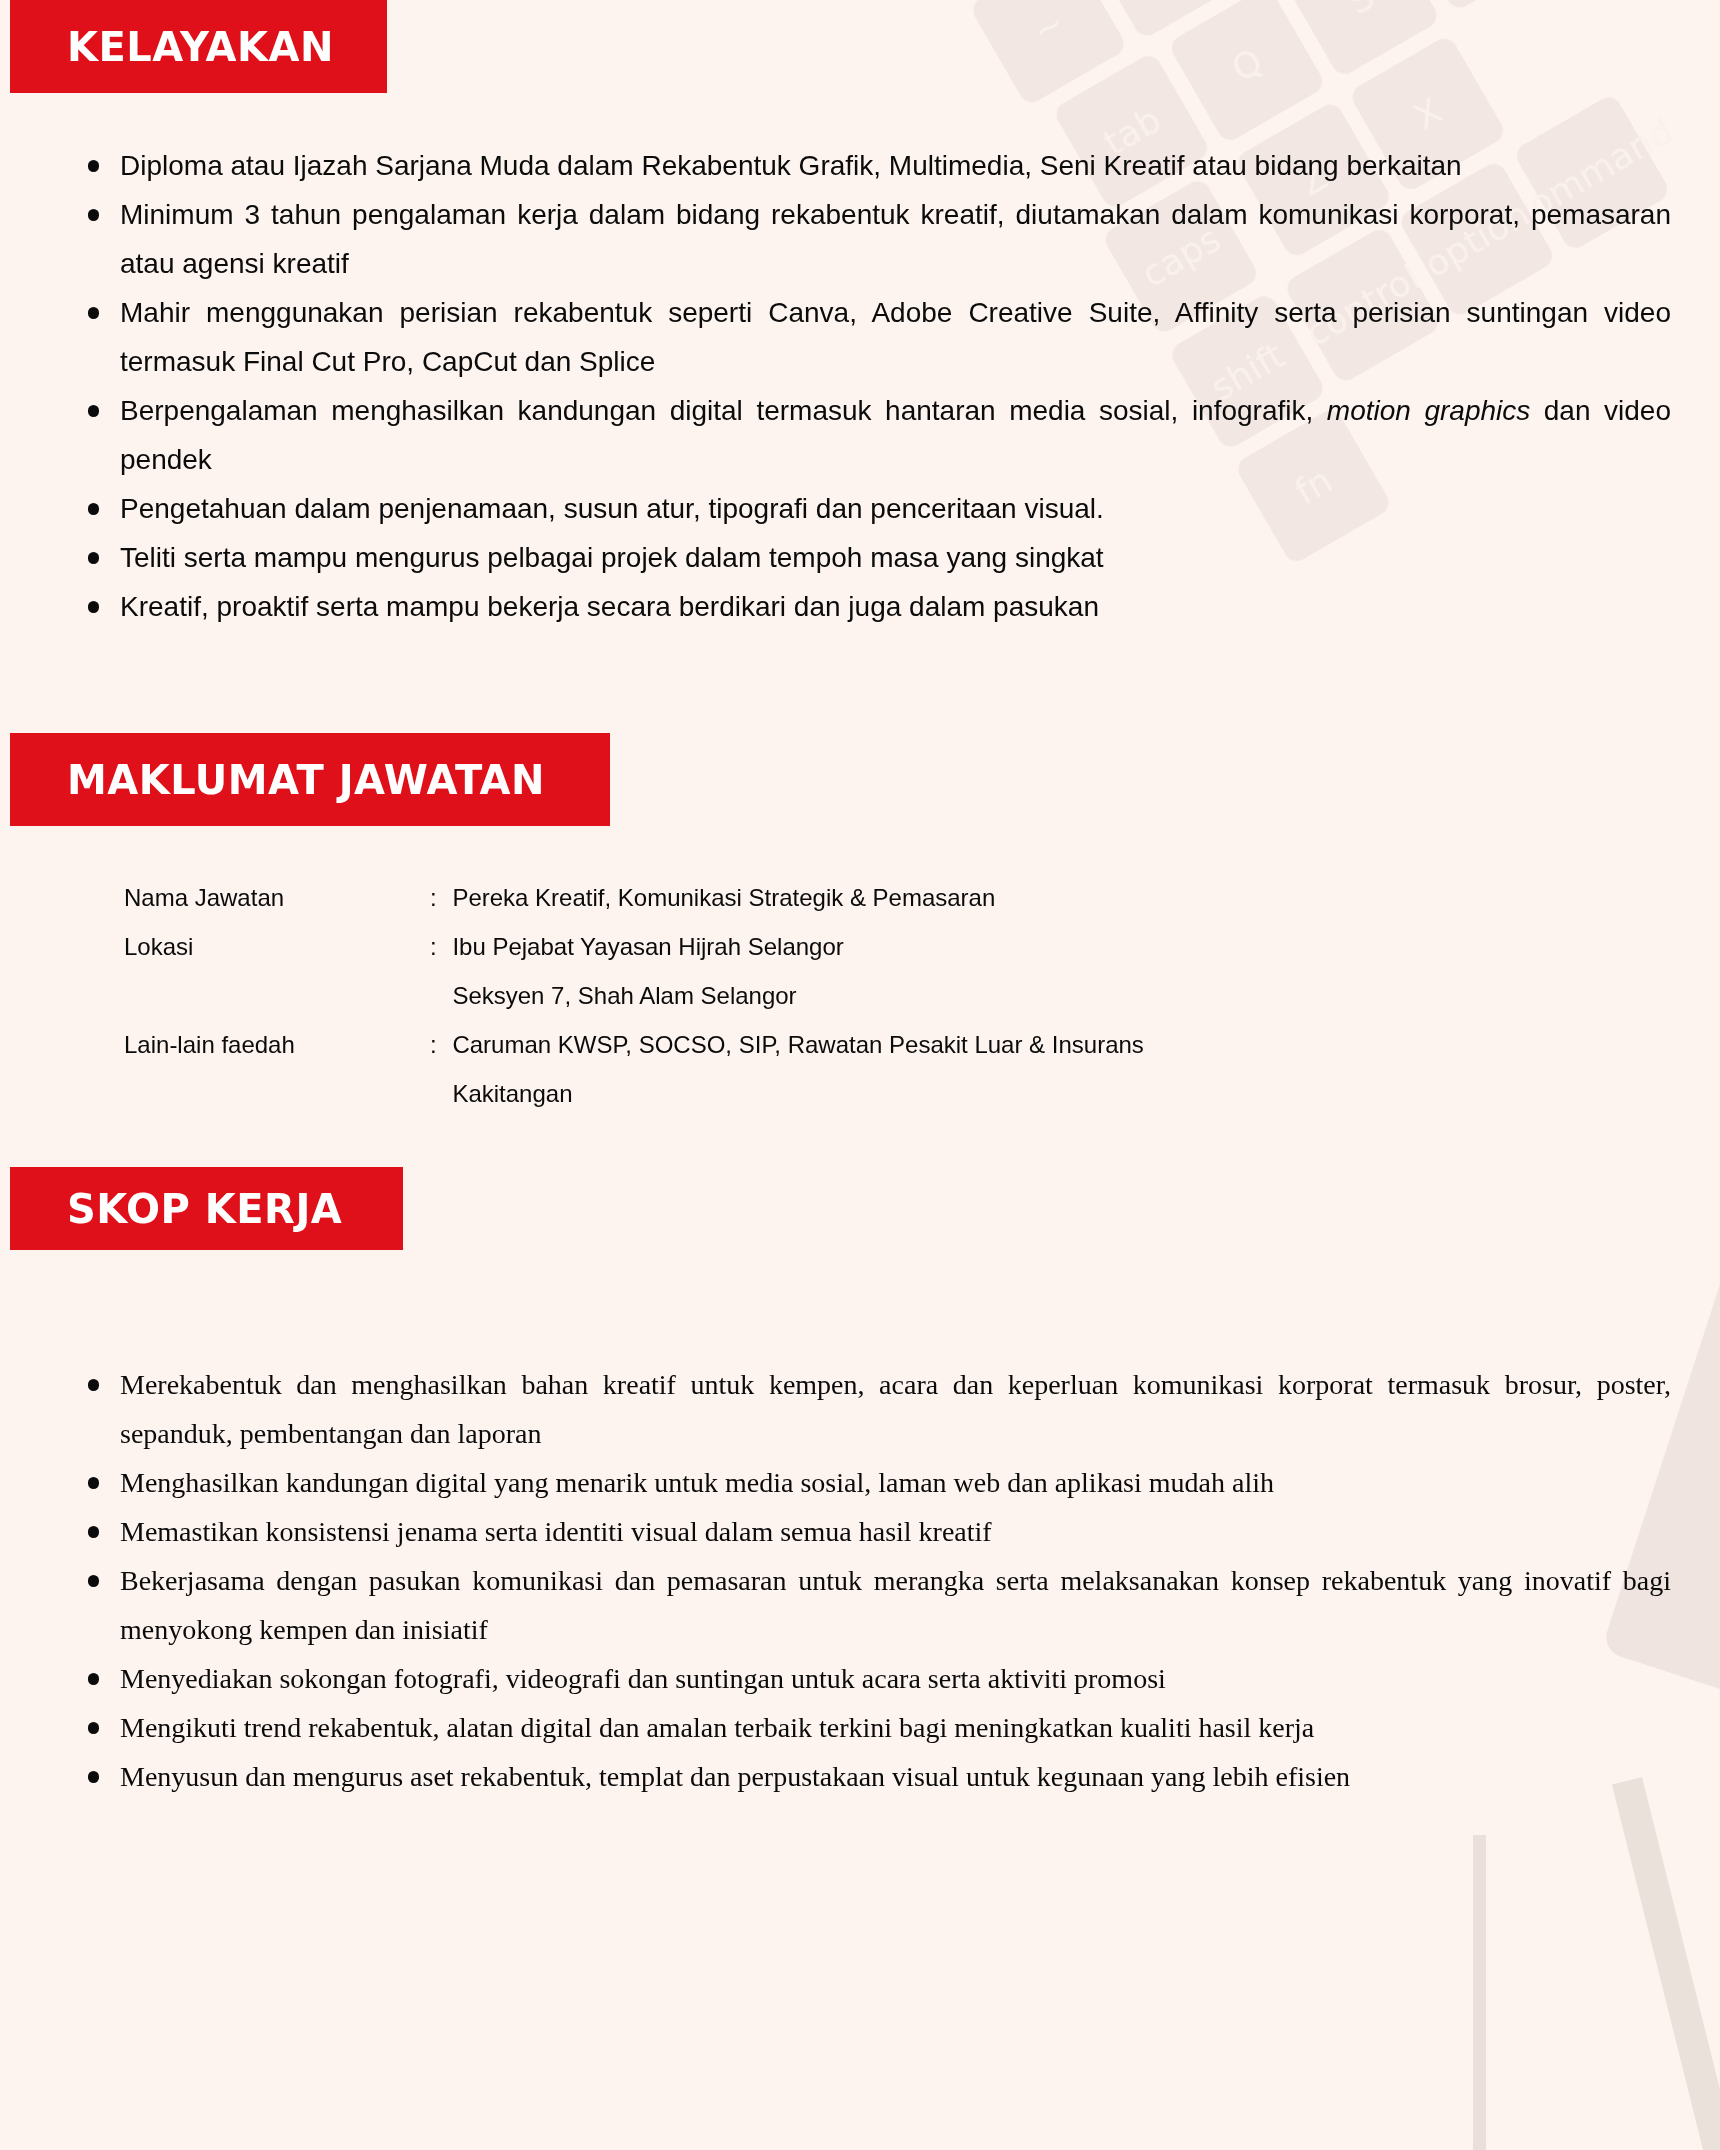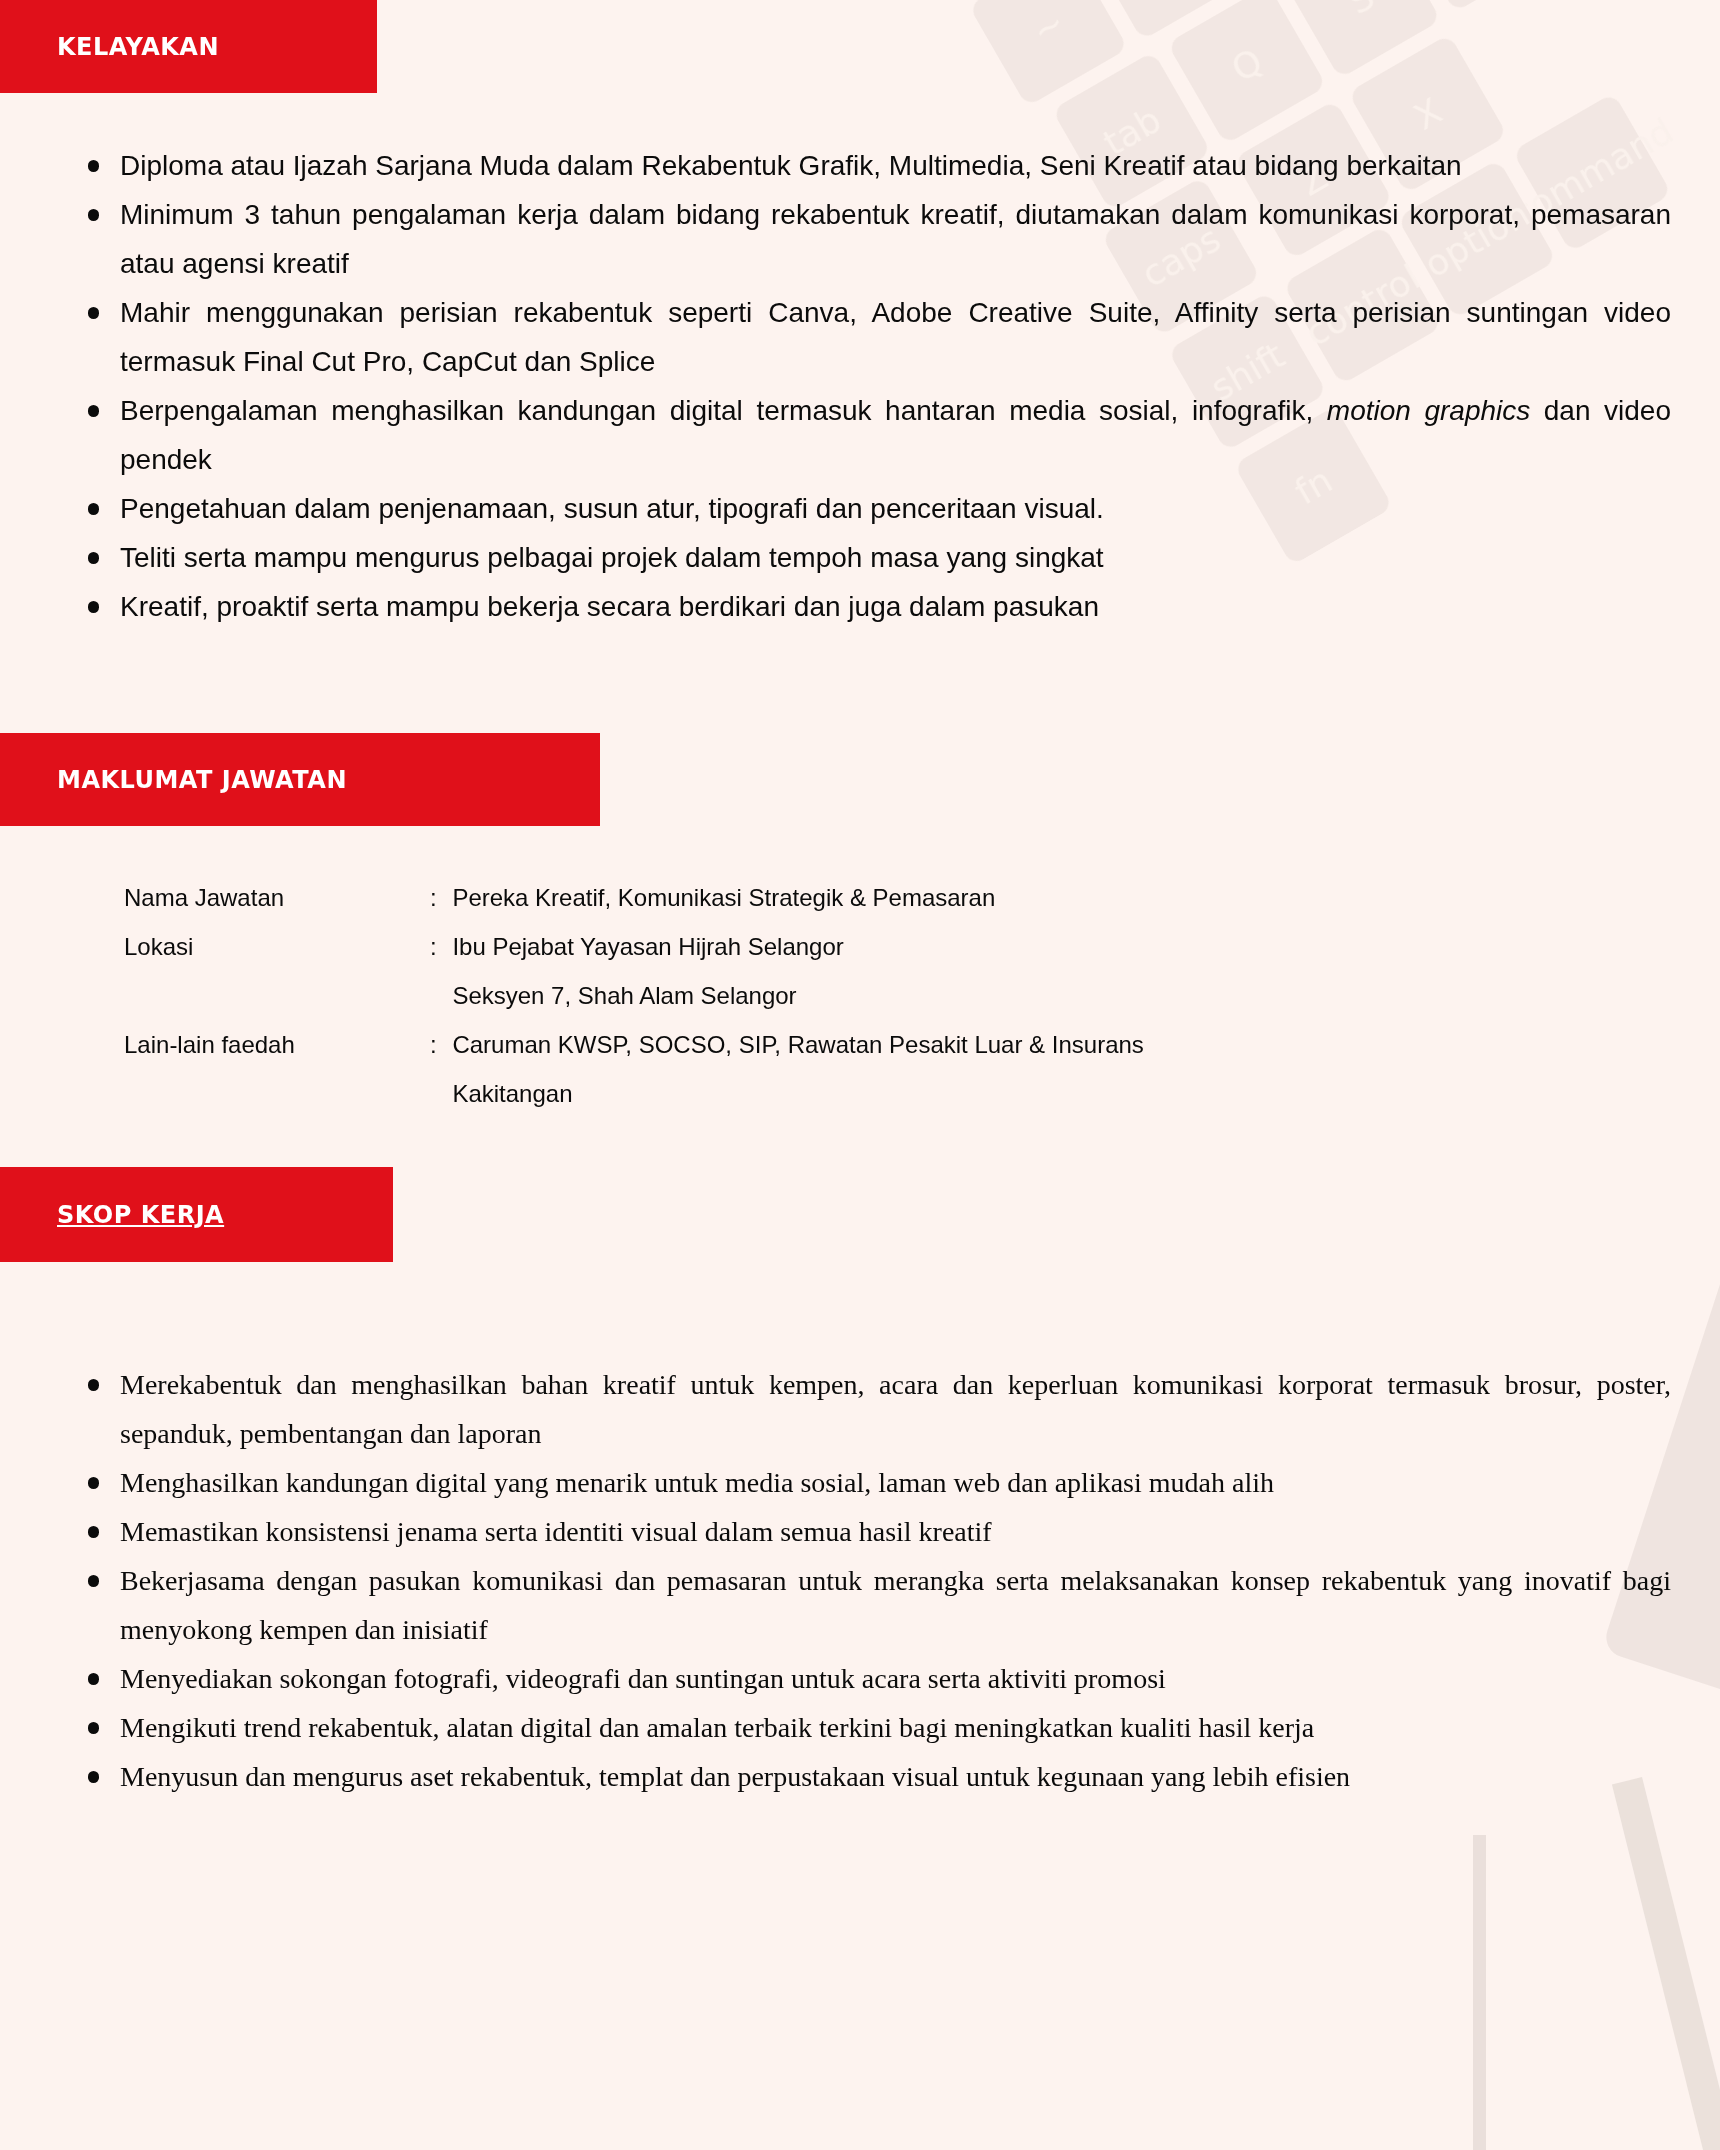--- a/index.html
+++ b/index.html
@@ -29,28 +29,28 @@
   .bg-pencil-1 {
     position: absolute; left: 1473px; top: 1835px; width: 13.3px; height: 357px;
     background: #e8ddd8; opacity: 0.9; pointer-events: none;
   }
   .bg-pencil-2 {
     position: absolute; left: 1667px; top: 1774px; width: 31px; height: 459px;
     background: #e3d8d3; opacity: 0.7; transform: rotate(-14deg); pointer-events: none;
   }
 
   .section-tab {
-    position: absolute; left: 0; background: #e0101a; color: #ffffff;
+    position: absolute; left: 10px; background: #e0101a; color: #ffffff;
     font-family: "DejaVu Sans", sans-serif; font-weight: bold;
-    font-size: 24px; letter-spacing: 0.5px;
+    font-size: 40px; letter-spacing: 0.5px;
     display: flex; align-items: center; padding-left: 57px; box-sizing: border-box;
   }
   #tab-kelayakan { top: 0; width: 377px; height: 93px; }
   #tab-maklumat { top: 733px; width: 600px; height: 93px; }
-  #tab-skop { top: 1167px; width: 393px; height: 95px; text-decoration: underline; }
+  #tab-skop { top: 1167px; width: 393px; height: 83px; }
 
   .bullets {
     position: absolute; left: 120px; width: 1551px; margin: 0; padding: 0; list-style: none;
     font-size: 28px; line-height: 49px;
   }
   .bullets li { position: relative; text-align: justify; text-align-last: left; }
   .bullets li::before {
     content: ""; position: absolute; left: -32px; top: 19.4px;
     width: 11.2px; height: 11.2px; border-radius: 50%; background: #0b0b0b;
   }

